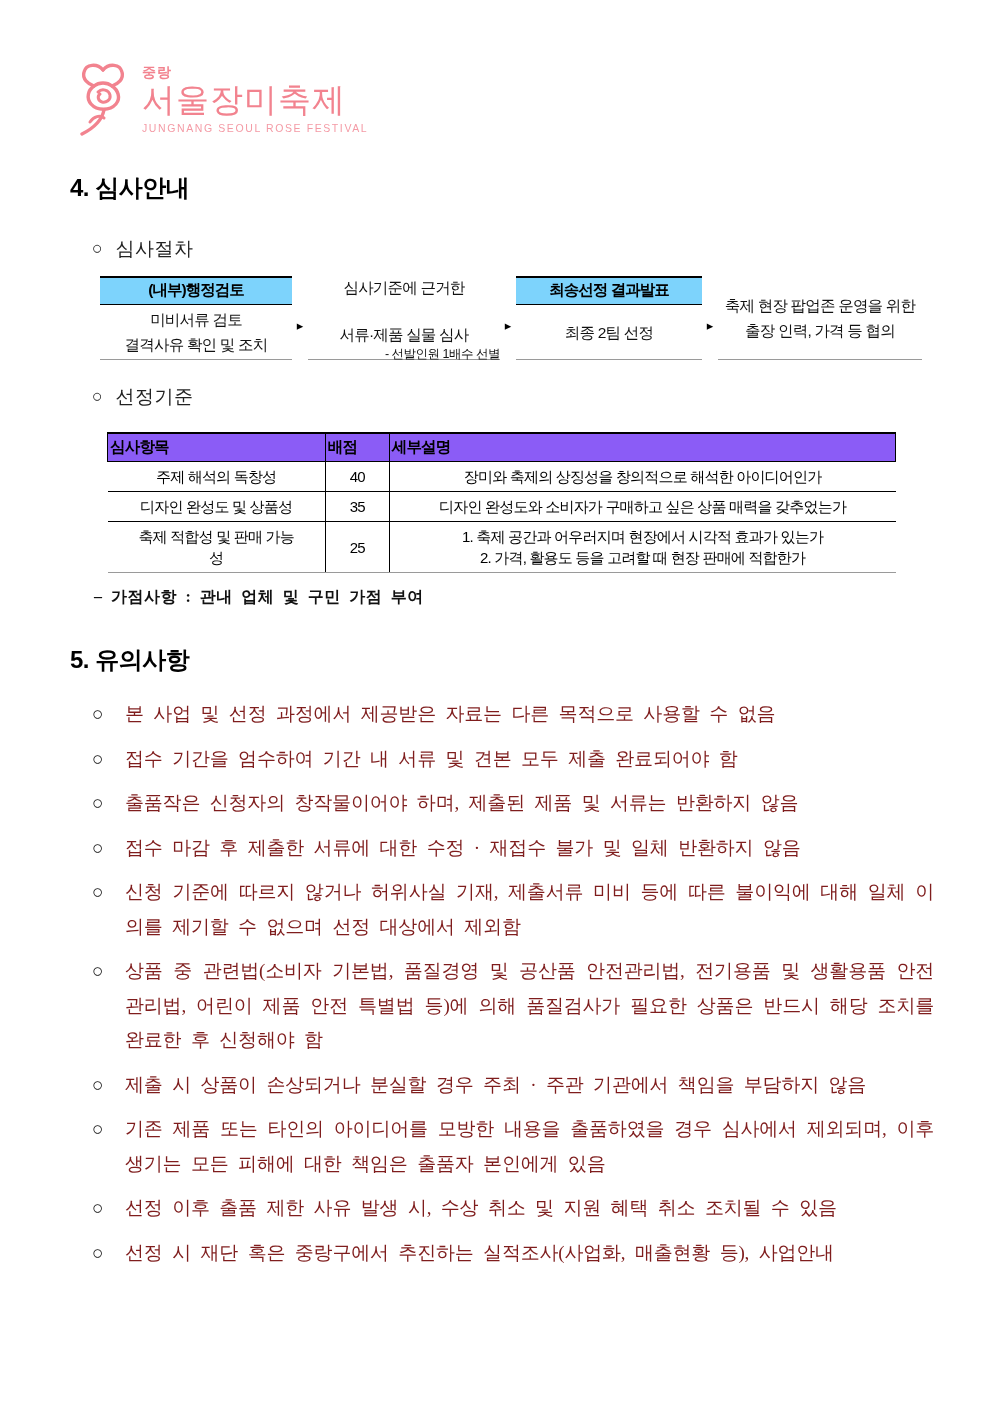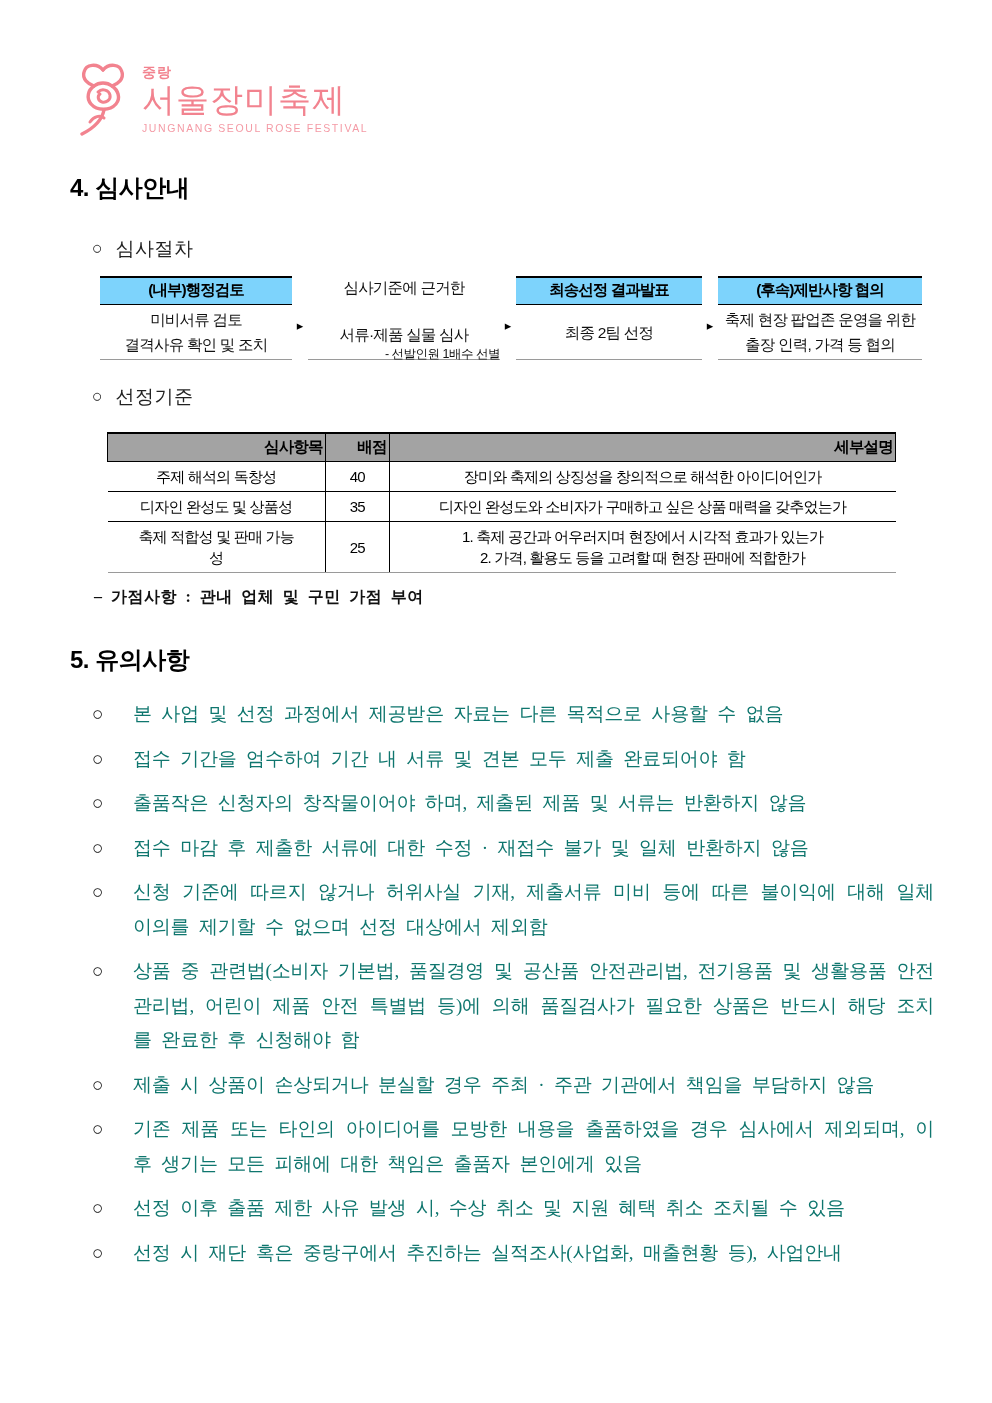--- a/index.html
+++ b/index.html
@@ -53,24 +53,24 @@
   .flow-arrow { flex:1; display:flex; align-items:center; justify-content:center; font-size:13px; color:#000; padding-top:14px; }
 
   
   .crit-table {
     position:absolute; left:107px; top:432px; width:789px;
     border-collapse:collapse;
     font-family:"Liberation Sans", sans-serif;
     font-size:15px; letter-spacing:-0.8px; color:#000;
   }
   .crit-table th {
-    background:#a3a3a3; font-weight:bold; font-size:15.5px;
+    background:#8b5cf6; font-weight:bold; font-size:15.5px;
     border-top:2px solid #000; border-bottom:1.5px solid #000;
     border-left:1px solid #000; border-right:1px solid #000;
-    padding:3px 2px; text-align:right;margin-left:28px;
+    padding:3px 2px; text-align:left;margin-left:28px;
   }
   .crit-table td {
     border-top:1px solid #000;
     padding:4px 6px; text-align:center; line-height:21px;
     vertical-align:middle;
   }
   .crit-table td + td { border-left:1px solid #000; }
   .crit-table tr:last-child td { border-bottom:1px solid #9a9a9a; }
   .col-item { width:218px; } .col-score { width:64px; } .col-desc { width:507px; }
   .desc-line { text-align:center; }
@@ -83,21 +83,21 @@
 
   
   .bullets { position:absolute; left:92px; top:697px; width:842px; }
   .bullet { display:flex; margin-bottom:10px; }
   .bullet .circ {
     width:33px; flex:0 0 33px;
     font-size:19px; line-height:34px; color:#111;
   }
   .bullet .btext {
     flex:1; font-size:19px; line-height:34.5px; letter-spacing:-0.2px;
-    word-spacing:5px; text-align:justify; color:#0f766e;margin-left:8px;
+    word-spacing:5px; text-align:justify; color:#7f1d1d;
   }
 </style>
 </head>
 <body>
 
 <div class="page">
 
   <div class="logo">
     <svg class="logo-rose" viewBox="0 0 58 74" fill="none">
       <path d="M29 8 C23 1 12 2 10 10 C8 17 14 22 20 24" stroke="#F2838F" stroke-width="3.4" stroke-linecap="round"></path>
@@ -141,21 +141,20 @@
     </div>
     <div class="flow-arrow">▸</div>
     <div class="flow-col fc3">
       <div class="flow-header">최송선정 결과발표</div>
       <div class="flow-body">
         <div>최종 2팀 선정</div>
       </div>
     </div>
     <div class="flow-arrow">▸</div>
     <div class="flow-col fc4">
-      <div class="flow-header">(후속)제반사항 협의</div>
       <div class="flow-body">
         <div>축제 현장 팝업존 운영을 위한</div>
         <div>출장 인력, 가격 등 협의</div>
       </div>
     </div>
   </div>
 
   <div class="sub-label" id="crit-label">
     <span class="circ">○</span><span>선정기준</span>
   </div>

